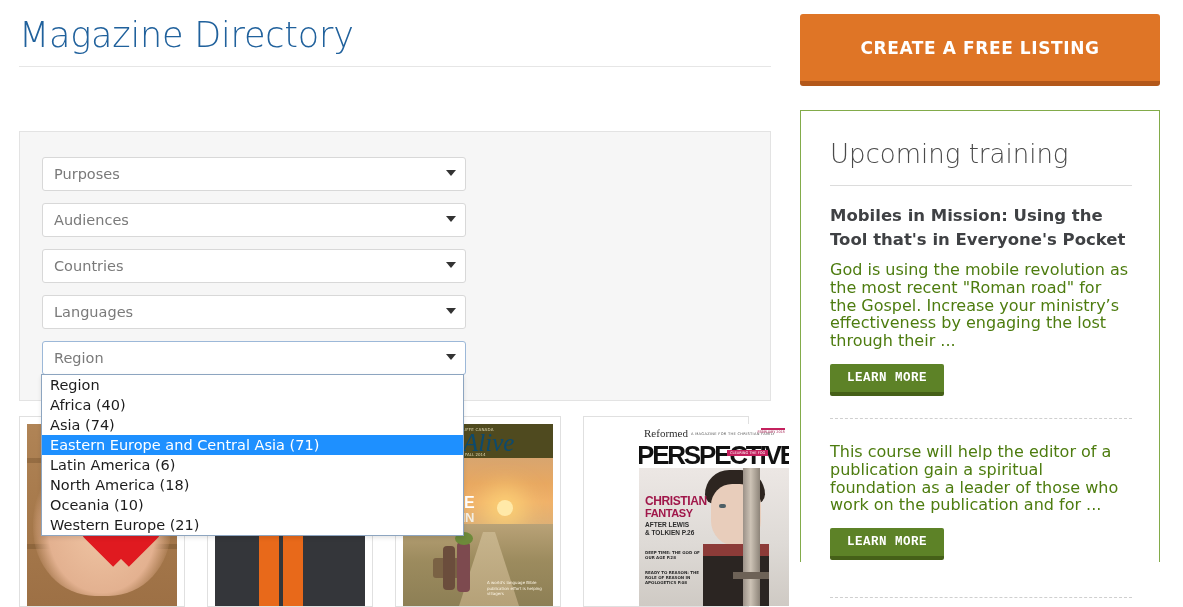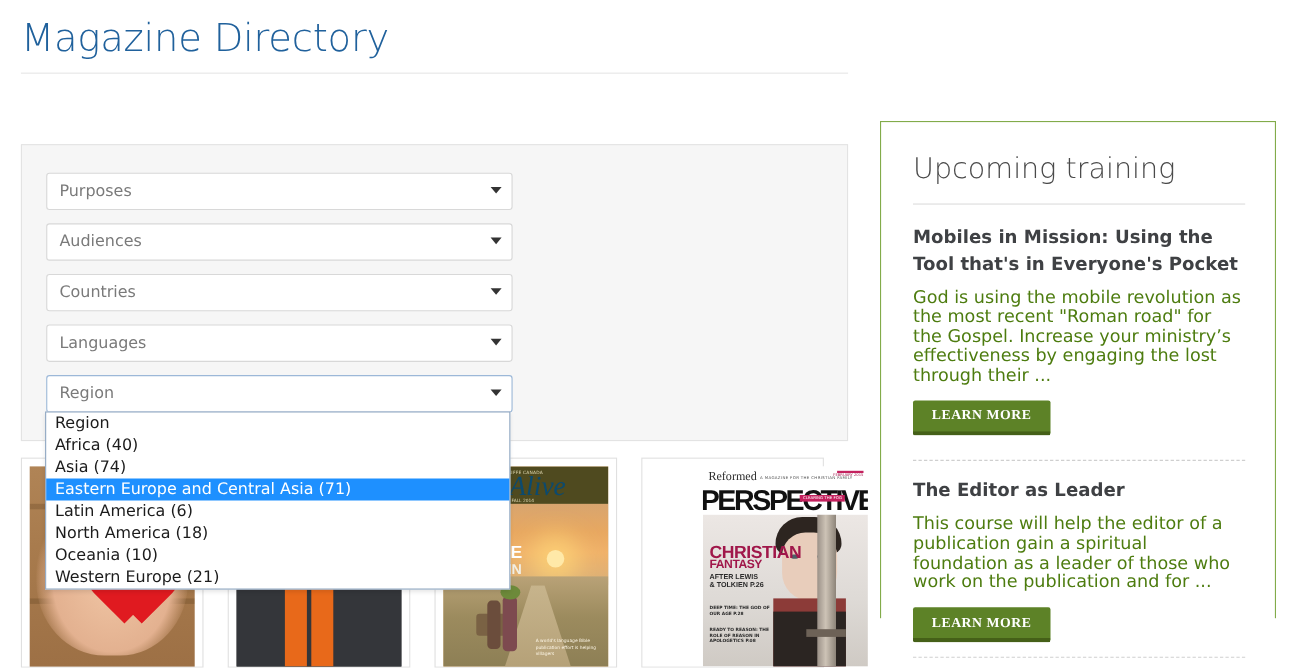--- a/index.html
+++ b/index.html
@@ -200,21 +200,21 @@
   }
   .cov-persp .hair { position: absolute; left: 66px; top: 46px; width: 60px; height: 34px; background: #2d2520; border-radius: 30px 30px 12px 12px; }
   .cov-persp .face { position: absolute; left: 72px; top: 60px; width: 50px; height: 62px; background: #e8cdbb; border-radius: 22px 22px 26px 26px; }
   .cov-persp .eye { position: absolute; top: 80px; width: 7px; height: 4px; background: #4d5f66; border-radius: 2px; }
   .cov-persp .eye.l { left: 80px; }
   .cov-persp .eye.r { left: 104px; }
   .cov-persp .torso { position: absolute; left: 64px; top: 120px; width: 66px; height: 62px; background: #8c3b38; }
   .cov-persp .torso-dk { position: absolute; left: 64px; top: 132px; width: 66px; height: 50px; background: #2b2522; }
   .cov-persp .sword { position: absolute; left: 104px; top: 44px; width: 17px; height: 138px; background: linear-gradient(90deg,#9b9188 0%,#cdc3b6 45%,#8d8479 100%); }
   .cov-persp .hilt { position: absolute; left: 94px; top: 148px; width: 36px; height: 7px; background: #6d6257; }
-  .cov-persp .cf1 { position: absolute; left: 6px; top: 70px; font-size: 16px; font-weight: 700; color: #a0174a; letter-spacing: -.4px; font-family: "Liberation Sans", sans-serif; }
+  .cov-persp .cf1 { position: absolute; left: 6px; top: 70px; font-size: 12px; font-weight: 700; color: #a0174a; letter-spacing: -.4px; font-family: "Liberation Sans", sans-serif; }
   .cov-persp .cf2 { position: absolute; left: 6px; top: 83px; font-size: 11px; font-weight: 700; color: #a0174a; letter-spacing: -.4px; font-family: "Liberation Sans", sans-serif; }
   .cov-persp .cf3 { position: absolute; left: 6px; top: 97px; font-size: 6.5px; font-weight: 700; color: #2b2b2b; font-family: "Liberation Sans", sans-serif; }
   .cov-persp .cf4 { position: absolute; left: 6px; top: 105px; font-size: 6.5px; font-weight: 700; color: #2b2b2b; font-family: "Liberation Sans", sans-serif; }
   .cov-persp .sm { position: absolute; left: 6px; font-size: 4px; line-height: 5px; color: #2b2b2b; font-weight: 700; width: 62px; font-family: "DejaVu Sans", sans-serif; }
   .cov-persp .sm.a { top: 126px; }
   .cov-persp .sm.b { top: 146px; }
 
   
   .sidebar { position: absolute; left: 800px; top: 0; width: 362px; height: 607px; }
 
@@ -252,21 +252,21 @@
     margin-top: 9px;
     font-size: 16px; color: #4d7c0f; line-height: 17.8px;
     font-family: "DejaVu Sans", sans-serif;
   }
   .learn-button {
     margin-top: 14px; display: inline-flex; align-items: center; justify-content: center;
     height: 32px; padding: 0 17px;
     background: #5d8227; border: 0; border-radius: 2px;
     border-bottom: 4px solid #456018;
     color: #ffffff; font-size: 12.5px; font-weight: 700; letter-spacing: .5px;
-    font-family: Liberation Serif, serif; cursor: pointer;
+    font-family: Liberation Mono, monospace; cursor: pointer;
   }
   .dashed-div {
     position: absolute; left: 29px; width: 302px; height: 0;
     border-top: 1px dashed #cfcfcf;
   }
   .dashed-div.d1 { top: 307px; }
   .dashed-div.d2 { top: 486px; }
 </style>
 </head>
 <body>
@@ -394,35 +394,35 @@
           <div class="sm a">DEEP TIME: THE GOD OF OUR AGE P.28</div>
           <div class="sm b">READY TO REASON: THE ROLE OF REASON IN APOLOGETICS P.08</div>
         </div>
       </div>
 
     </div>
   </div>
 
   <div class="sidebar">
 
+    <button class="cta-button">CREATE A FREE LISTING</button>
 
     <div class="training-panel">
       <div class="panel-title">Upcoming training</div>
       <div class="panel-rule"></div>
 
       <div class="training-item i1">
         <div class="ti-title">Mobiles in Mission: Using the Tool that's in Everyone's Pocket</div>
         <div class="ti-desc">God is using the mobile revolution as the most recent "Roman road" for the Gospel. Increase your ministry’s effectiveness by engaging the lost through their ...</div>
         <button class="learn-button">LEARN MORE</button>
       </div>
 
       <div class="dashed-div d1"></div>
 
       <div class="training-item i2">
-        <div class="ti-title">The Editor as Leader</div>
         <div class="ti-desc">This course will help the editor of a publication gain a spiritual foundation as a leader of those who work on the publication and for ...</div>
         <button class="learn-button">LEARN MORE</button>
       </div>
 
       <div class="dashed-div d2"></div>
     </div>
   </div>
 
 </div>
 

